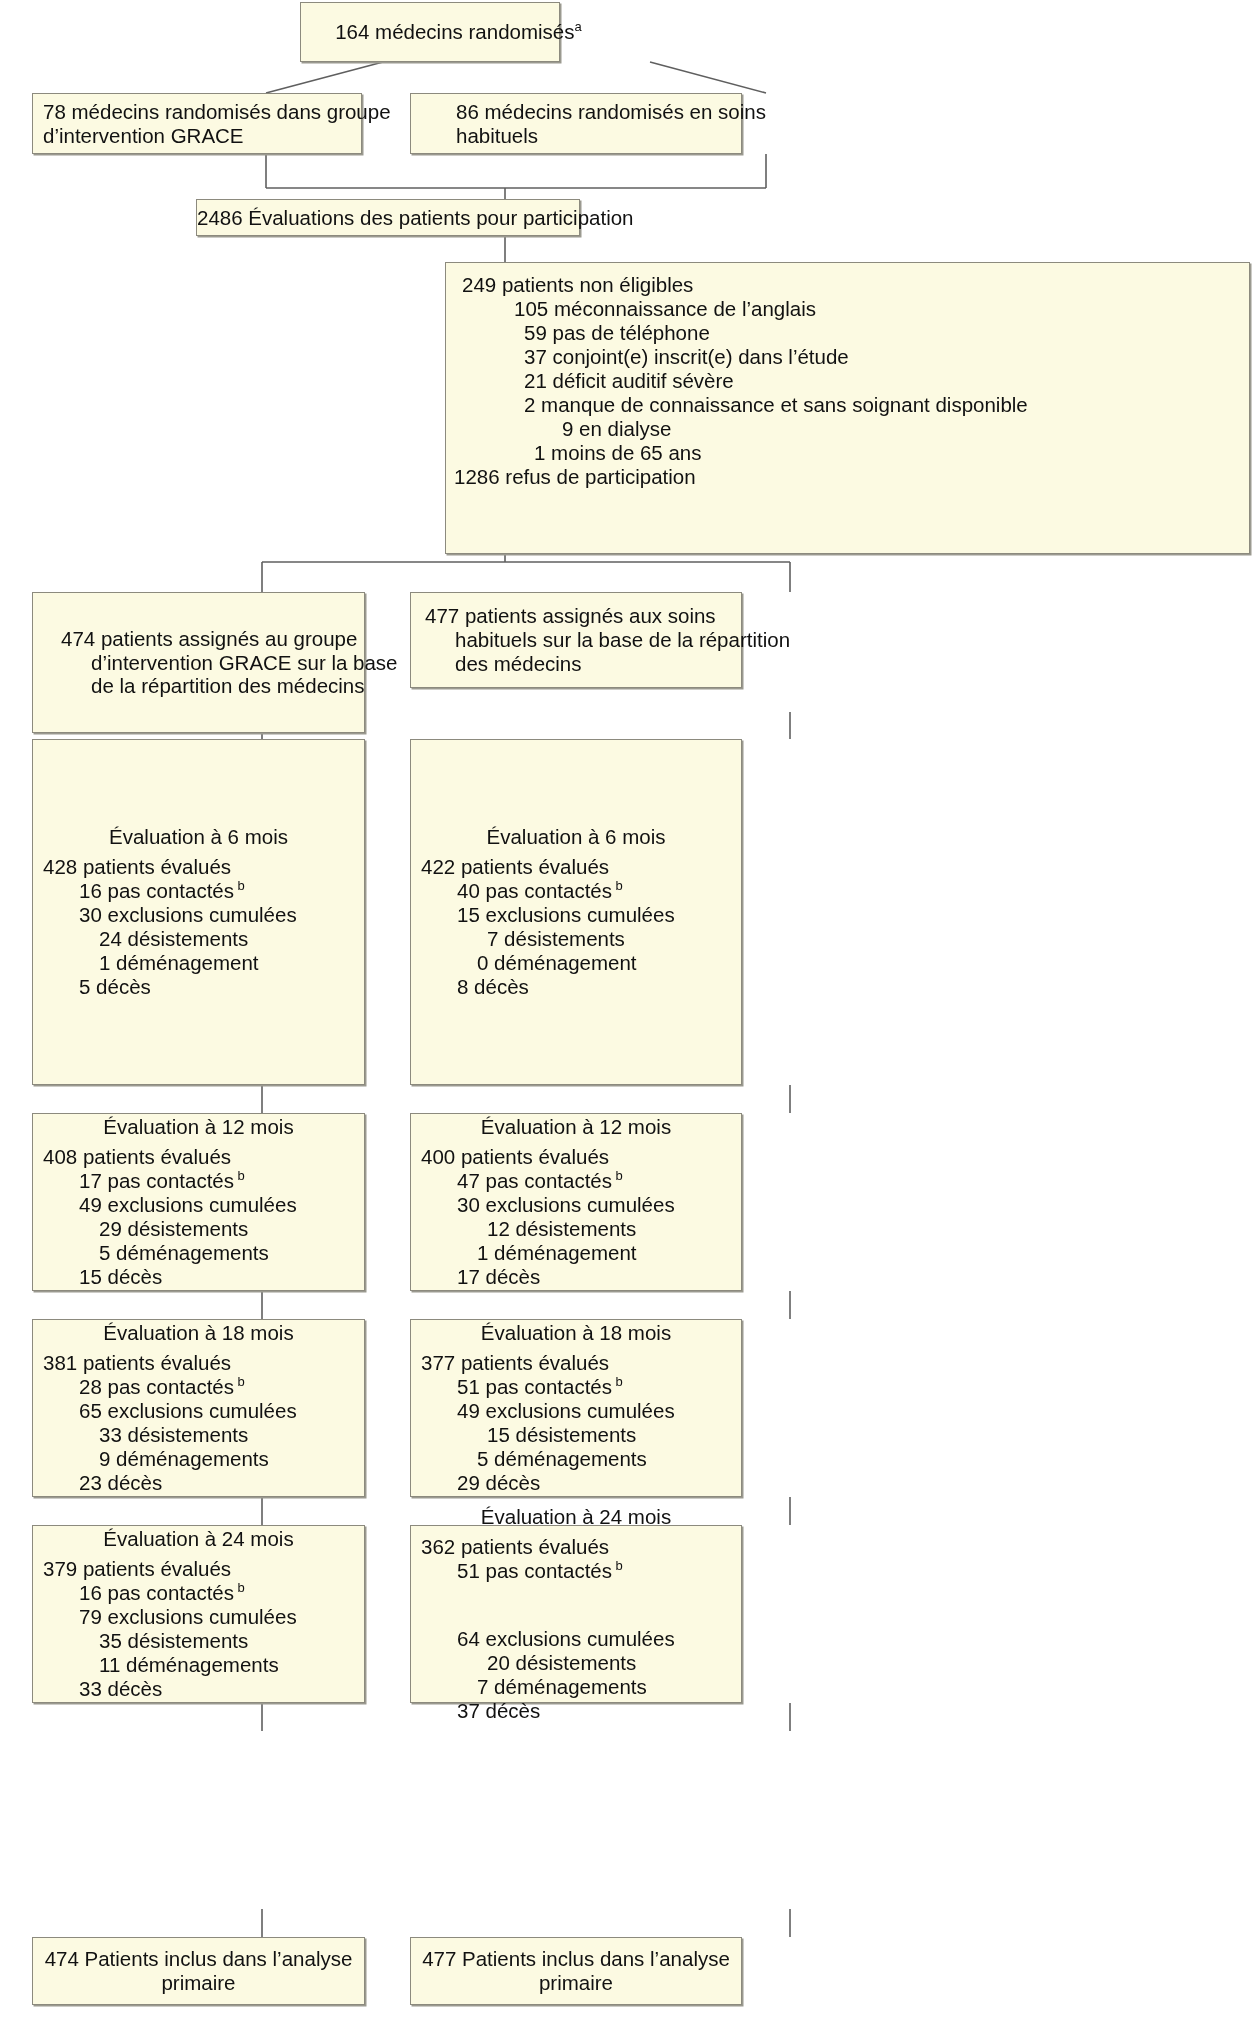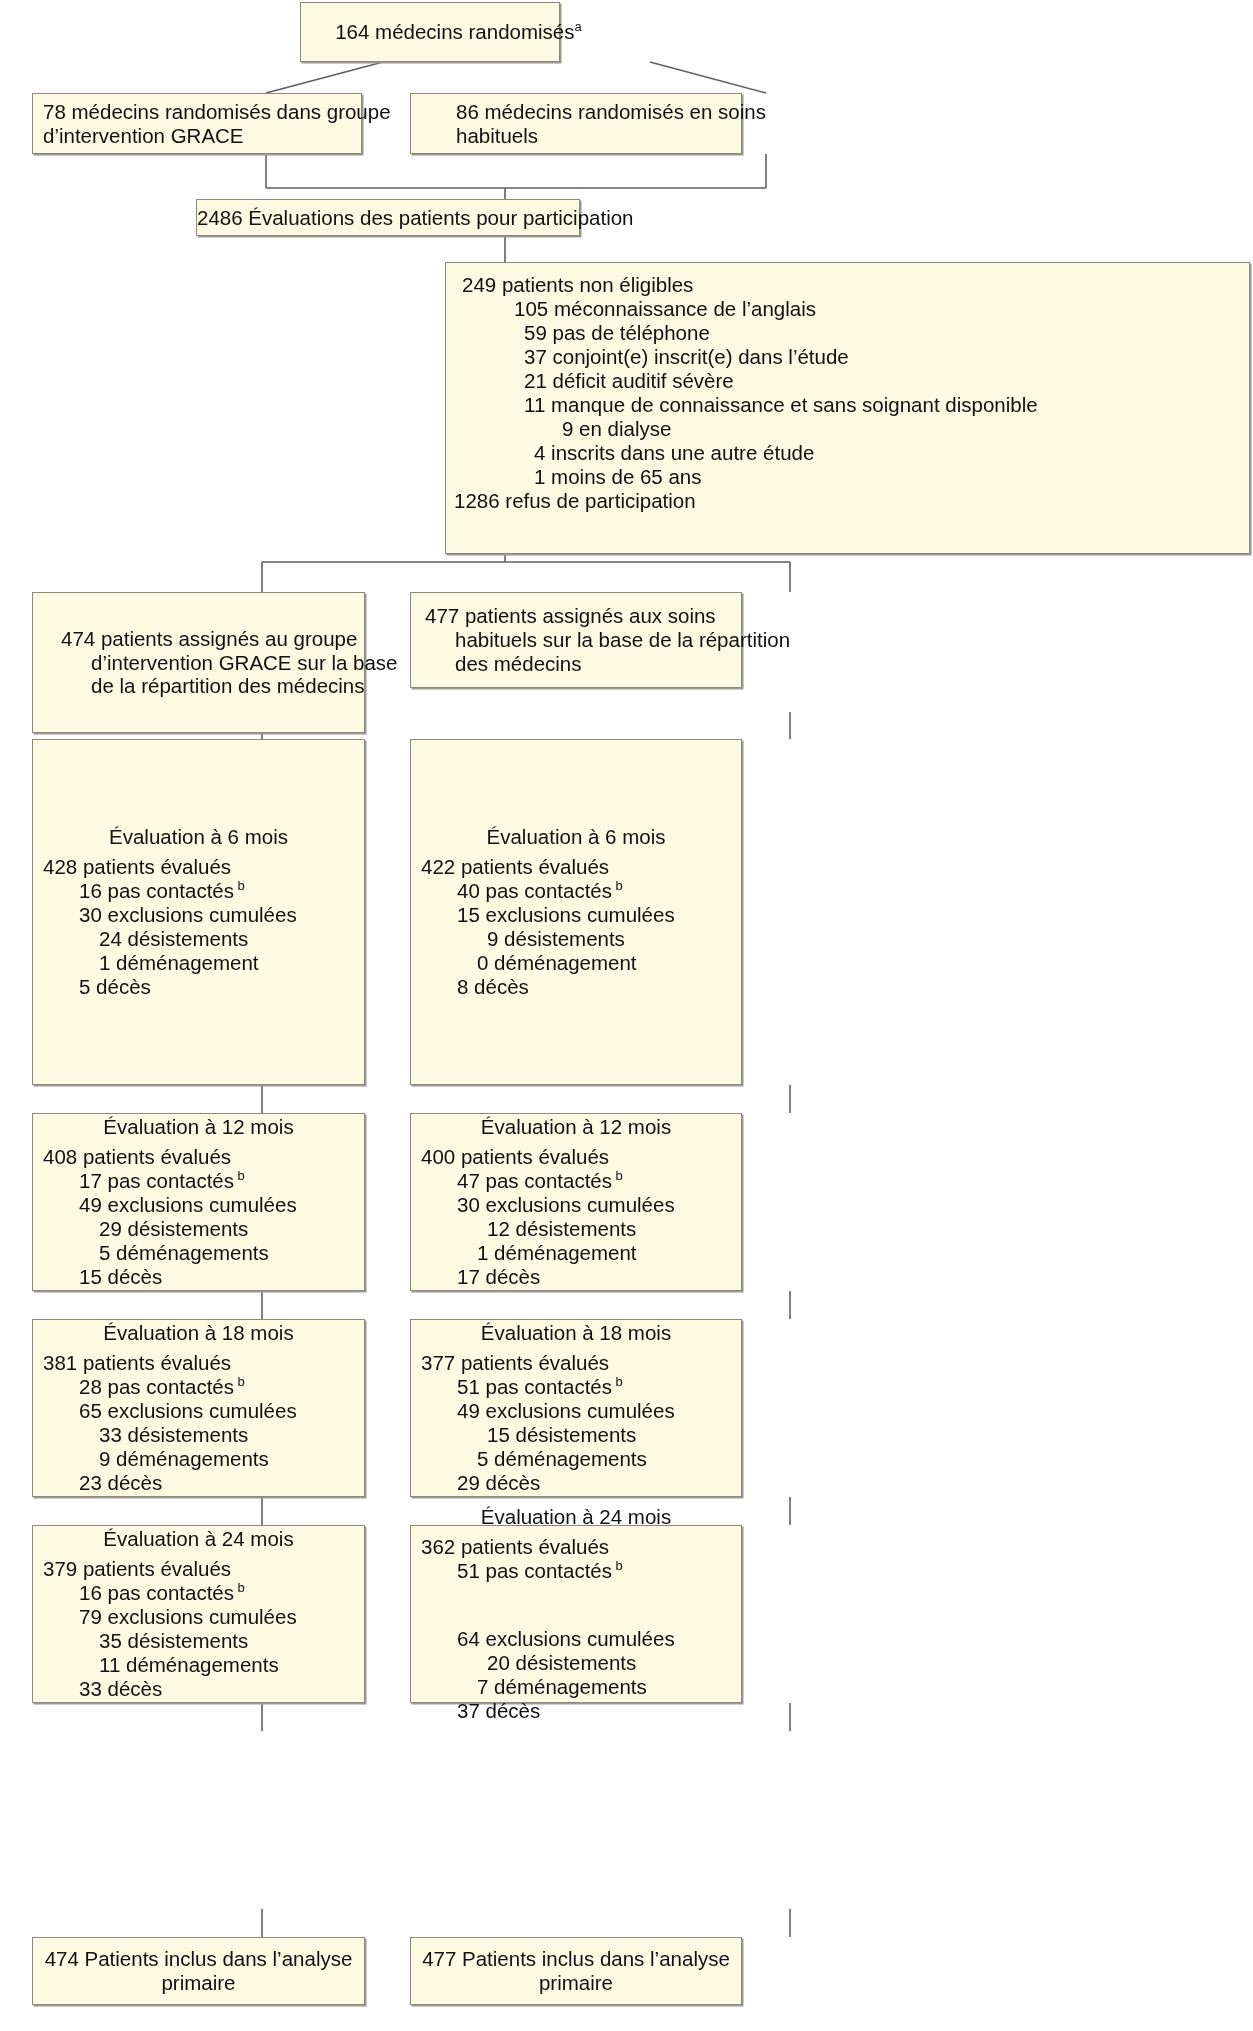--- a/index.html
+++ b/index.html
@@ -78,23 +78,22 @@
   <div class="box ctr" style="left:196px;top:199px;width:384px;height:37px;">
     <span class="ln">2486 Évaluations des patients pour participation</span>
   </div>
 
   <div class="box" style="left:445px;top:262px;width:805px;height:292px;padding:10px 4px 10px 0;justify-content:flex-start;">
     <span class="ln" style="padding-left:16px;">249 patients non éligibles</span>
     <span class="ln" style="padding-left:68px;">105 méconnaissance de l’anglais</span>
     <span class="ln" style="padding-left:78px;">59 pas de téléphone</span>
     <span class="ln" style="padding-left:78px;">37 conjoint(e) inscrit(e) dans l’étude</span>
     <span class="ln" style="padding-left:78px;">21 déficit auditif sévère</span>
-    <span class="ln" style="padding-left:78px;">11 manque de connaissance et sans soignant disponible</span>
+    <span class="ln" style="padding-left:78px;">2 manque de connaissance et sans soignant disponible</span>
     <span class="ln" style="padding-left:88px;margin-left:28px;">9 en dialyse</span>
-    <span class="ln" style="padding-left:88px;">4 inscrits dans une autre étude</span>
     <span class="ln" style="padding-left:88px;">1 moins de 65 ans</span>
     <span class="ln" style="padding-left:8px;">1286 refus de participation</span>
   </div>
 
   <div class="box" style="left:32px;top:592px;width:333px;height:141px;padding:0 6px;">
     <span class="ln" style="padding-left:22px;">474 patients assignés au groupe</span>
     <span class="ln" style="padding-left:52px;">d’intervention GRACE sur la base</span>
     <span class="ln" style="padding-left:52px;">de la répartition des médecins</span>
   </div>
 
@@ -139,21 +138,21 @@
         <span class="ln" style="padding-left: 40px;">79 exclusions cumulées</span>
         <span class="ln" style="padding-left: 60px;">35 désistements</span>
         <span class="ln" style="padding-left: 60px;">11 déménagements</span>
         <span class="ln" style="padding-left: 40px;">33 décès</span>
       </div>
       <div class="box" style="left: 410px; top: 739px; width: 332px; height: 346px; padding: 0px 6px;">
         <span class="ln" style="text-align: center; margin-bottom: 6px;">Évaluation à 6 mois</span>
         <span class="ln" style="padding-left: 4px;">422 patients évalués</span>
         <span class="ln" style="padding-left: 40px;">40 pas contactés<span class="sup"> b</span></span>
         <span class="ln" style="padding-left: 40px;">15 exclusions cumulées</span>
-        <span class="ln" style="padding-left: 70px;">9 désistements</span>
+        <span class="ln" style="padding-left: 70px;">7 désistements</span>
         <span class="ln" style="padding-left: 60px;">0 déménagement</span>
         <span class="ln" style="padding-left: 40px;">8 décès</span>
       </div>
       <div class="box" style="left: 410px; top: 1113px; width: 332px; height: 178px; padding: 0px 6px;">
         <span class="ln" style="text-align: center; margin-bottom: 6px;">Évaluation à 12 mois</span>
         <span class="ln" style="padding-left: 4px;">400 patients évalués</span>
         <span class="ln" style="padding-left: 40px;">47 pas contactés<span class="sup"> b</span></span>
         <span class="ln" style="padding-left: 40px;">30 exclusions cumulées</span>
         <span class="ln" style="padding-left: 70px;">12 désistements</span>
         <span class="ln" style="padding-left: 60px;">1 déménagement</span>

